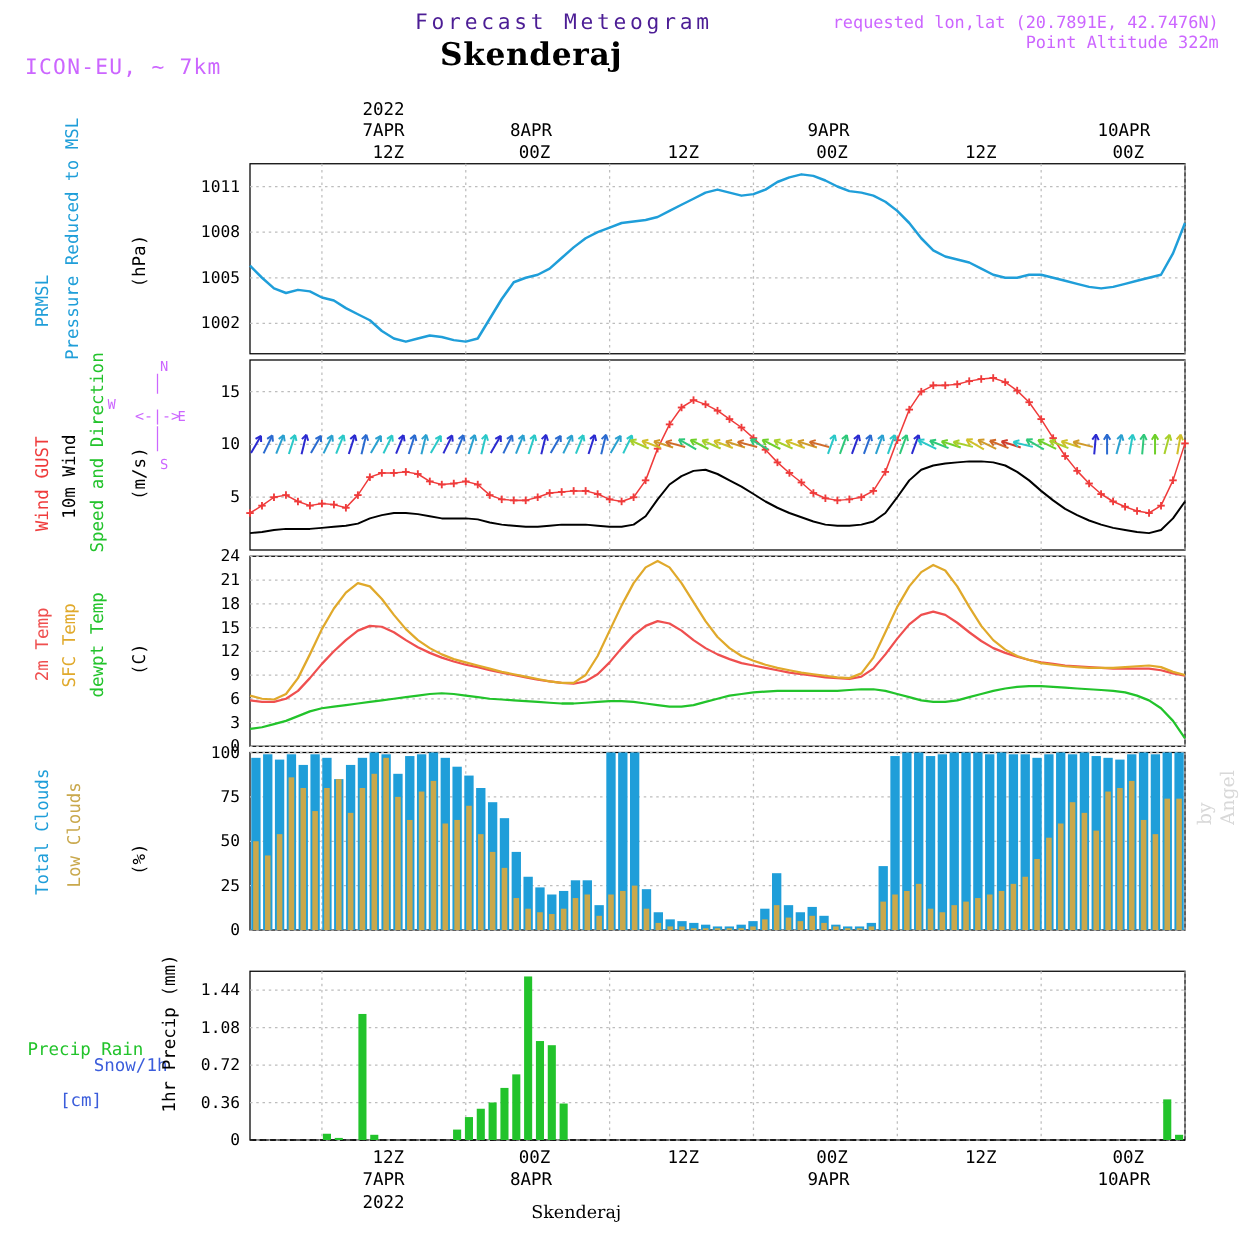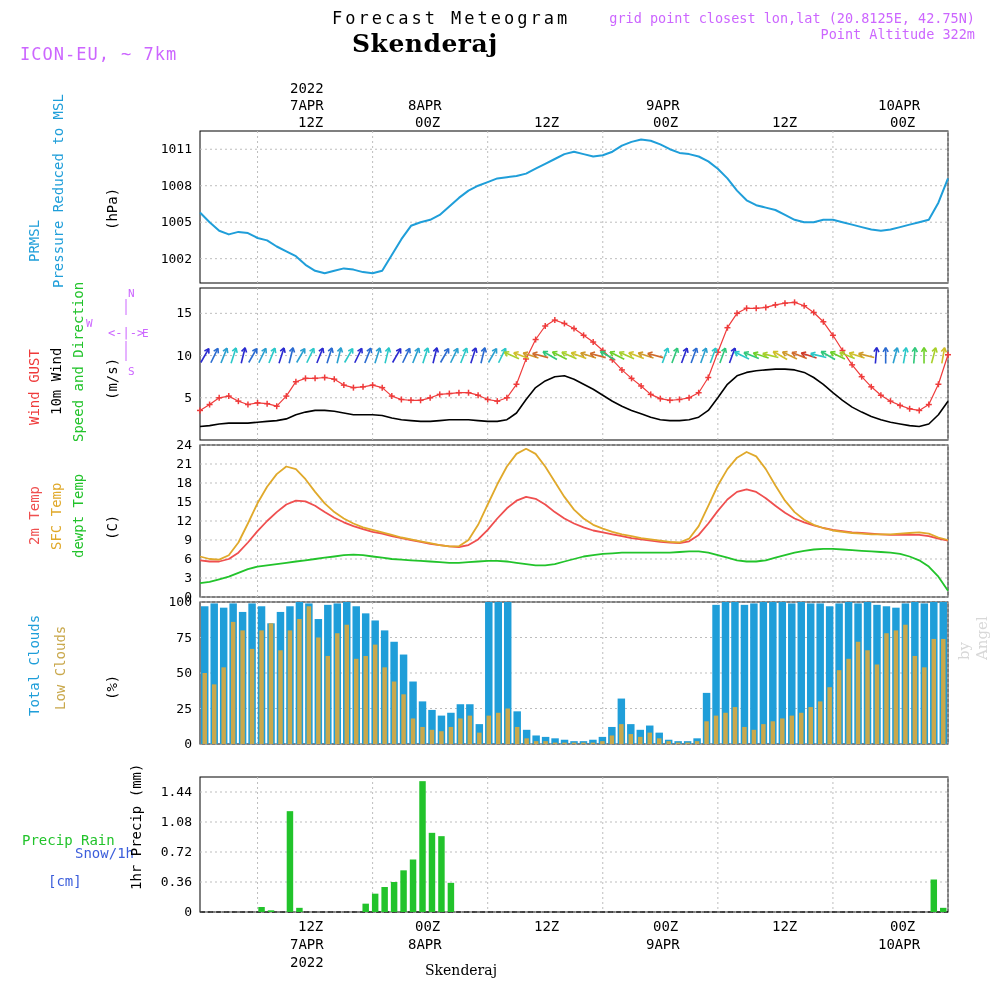--- a/index.html
+++ b/index.html
@@ -1,19 +1,19 @@
 <!DOCTYPE html>
 <html><head>
 <meta charset="utf-8">
 <style>
   html,body{margin:0;padding:0;background:#ffffff;}
   body{width:1000px;height:1000px;position:relative;font-family:"DejaVu Sans",sans-serif;overflow:hidden;}
   .abs{position:absolute;}
   .hdr-title{font-family:"DejaVu Serif",serif;font-weight:bold;font-size:25px;color:#000;letter-spacing:.5px;}
-  .hdr-fc{font-family:"DejaVu Sans Mono",monospace;font-size:17px;color:#000000;letter-spacing:3px;}
+  .hdr-fc{font-family:"DejaVu Sans Mono",monospace;font-size:17px;color:#4c1d95;letter-spacing:3px;}
   .hdr-model{font-family:"DejaVu Sans Mono",monospace;font-size:17px;color:#cc66ff;letter-spacing:1px;}
   .hdr-right{font-family:"DejaVu Sans Mono",monospace;font-size:13.5px;color:#cc66ff;text-align:right;line-height:16px;}
   .axlab{font-family:"DejaVu Sans Mono",monospace;font-size:14px;color:#000;}
   .vlabel{position:absolute;transform-origin:0 0;white-space:nowrap;font-family:"DejaVu Sans Mono",monospace;font-size:14px;}
   .watermark{position:absolute;color:#d8d8d8;font-family:"DejaVu Serif",serif;font-size:15px;}
   svg{display:block;}
   .botlab{font-family:"DejaVu Sans Mono",monospace;font-size:14px;color:#000;}
   .footer{font-family:"DejaVu Serif",serif;font-size:14px;color:#000;}
 </style>
 </head>
@@ -22,21 +22,21 @@
 <div class="abs" style="left:332px;top:8px;">
   <span class="hdr-fc">Forecast Meteogram</span>
 </div>
 <div class="abs" style="left:352px;top:29px;">
   <span class="hdr-title">Skenderaj</span>
 </div>
 <div class="abs" style="left:20px;top:44px;">
   <span class="hdr-model">ICON-EU, ~ 7km</span>
 </div>
 <div class="abs hdr-right" style="left:520px;top:10px;width:455px;">
-  <div>grid point closest lon,lat (20.8125E, 42.75N)</div>
+  <div>requested lon,lat (20.7891E, 42.7476N)</div>
   <div>Point Altitude 322m</div>
 </div>
 
 <div class="watermark" style="left:955px;top:660px;transform:rotate(-90deg);transform-origin:0 0;">by Angel</div>
 
 <div class="abs" style="left:160px;top:80px;width:790px;height:50px;">
   <div class="axlab abs" style="left:130px;top:0px;">2022</div>
   <div class="axlab abs" style="left:130px;top:17px;">7APR</div>
   <div class="axlab abs" style="left:248px;top:17px;">8APR</div>
   <div class="axlab abs" style="left:486px;top:17px;">9APR</div>

